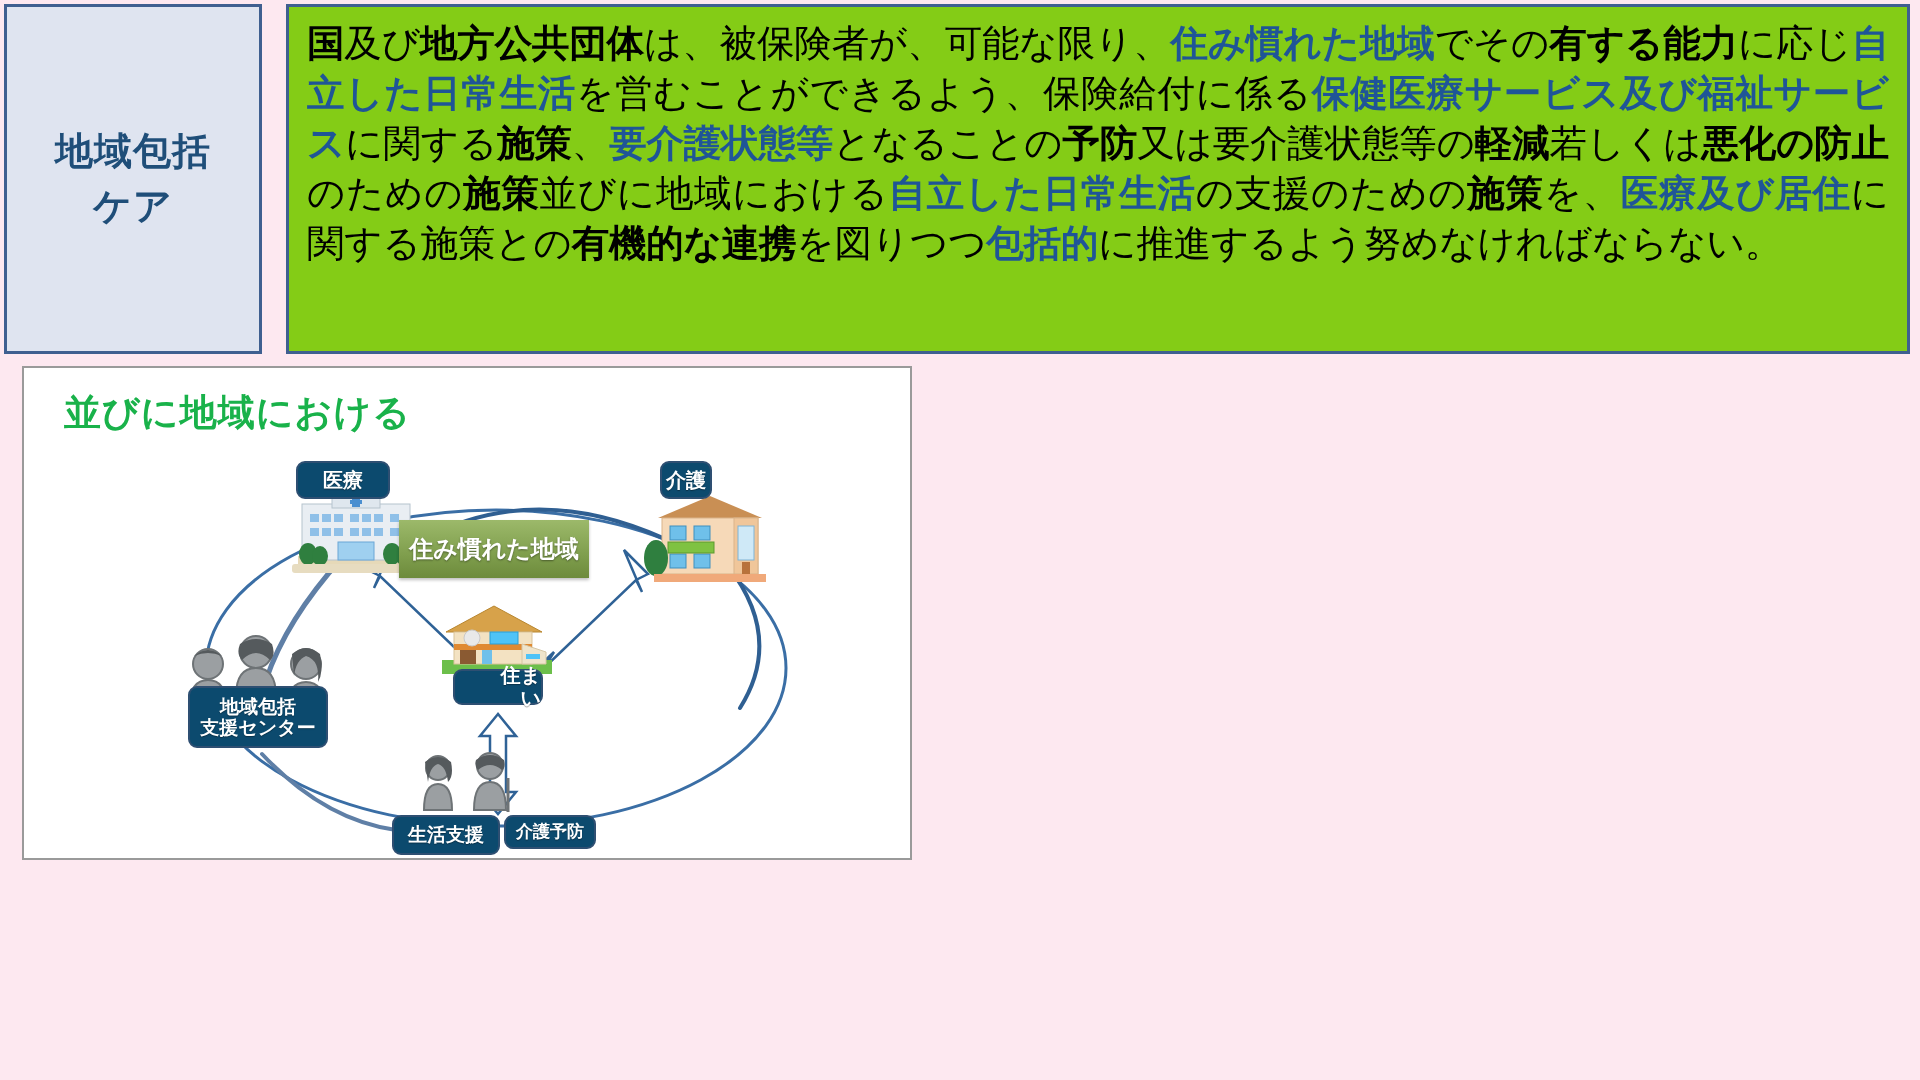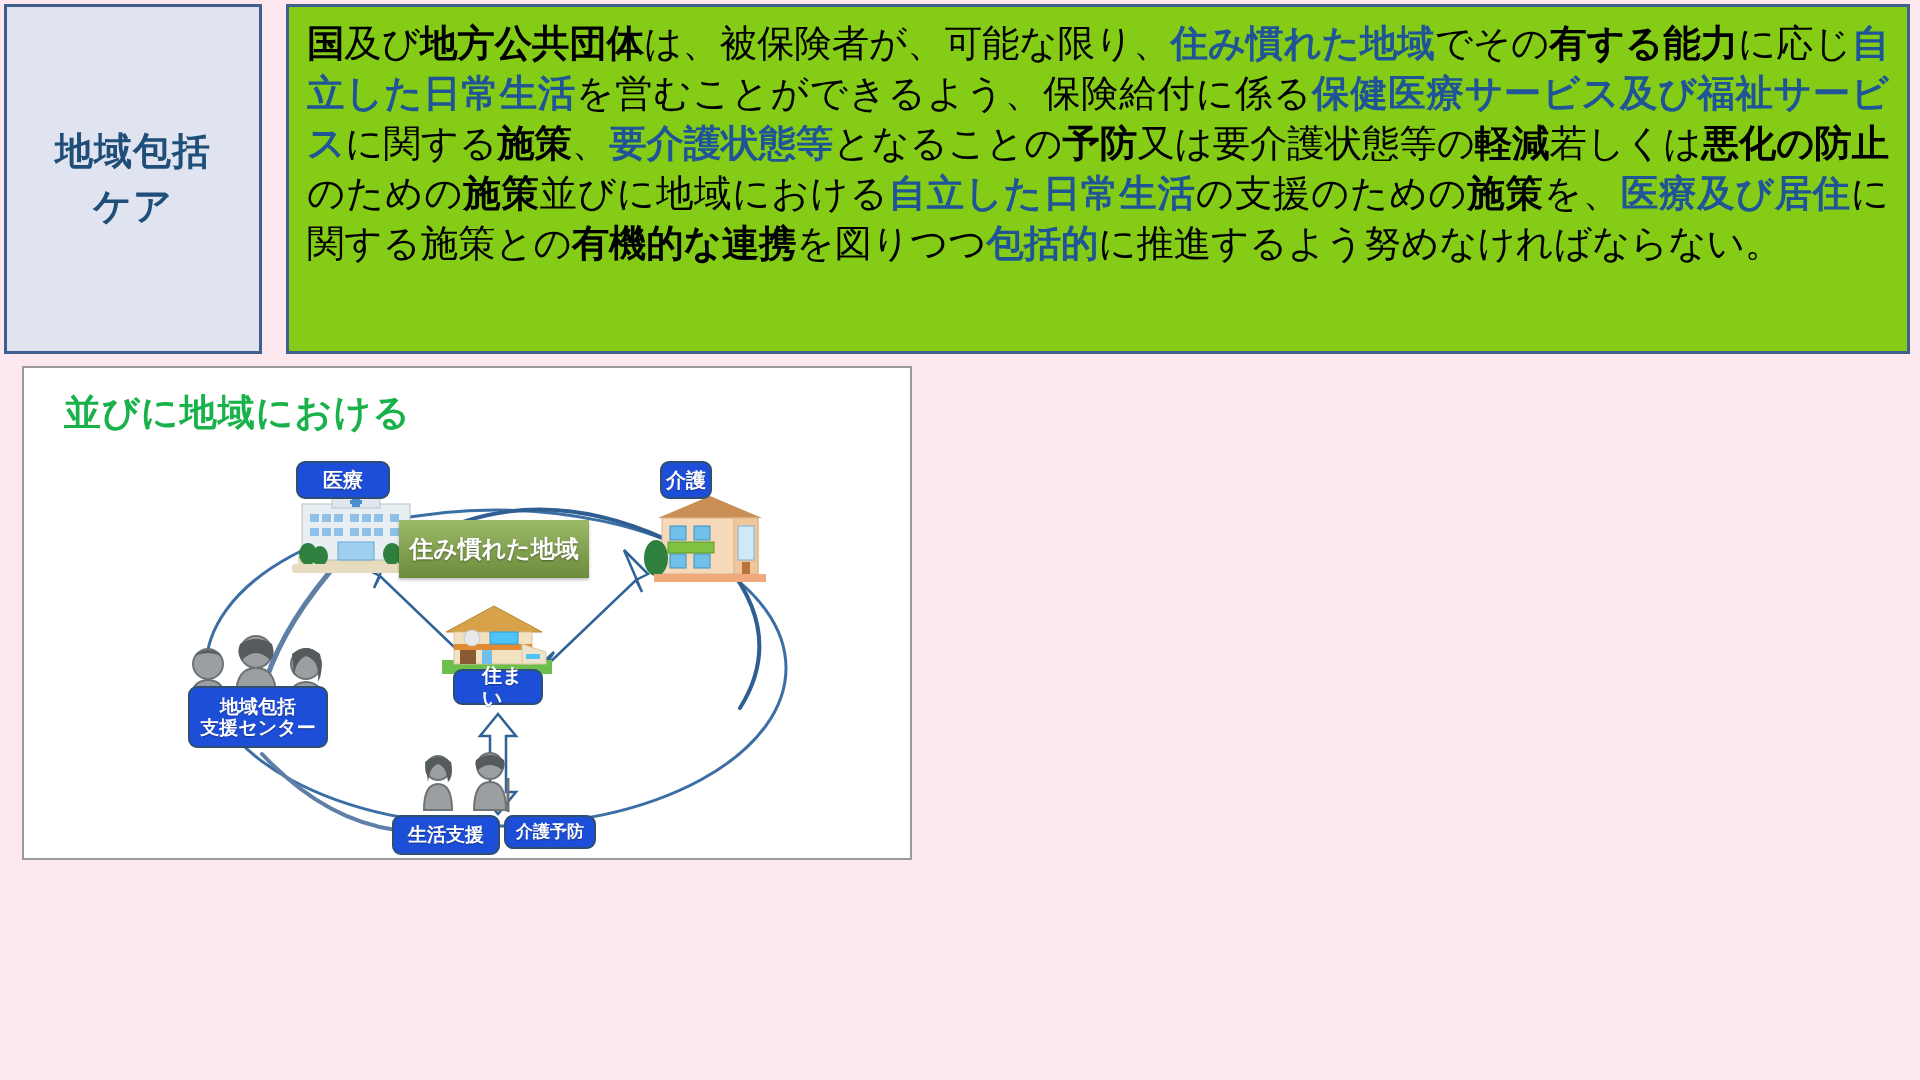--- a/index.html
+++ b/index.html
@@ -68,26 +68,26 @@
     position:absolute;left:40px;top:20px;
     font-size:37px;font-weight:bold;
     color:#19b24a;
     letter-spacing:1px;
   }
   .diagram-stage{position:absolute;left:0;top:0;width:886px;height:490px;}
 
   
   .chip{
     position:absolute;
-    background:#1d4ed8;
+    background:#0c4a6e;
     border:2px solid #2e4f72;
     border-radius:9px;
     color:#ffffff;
     font-weight:bold;
-    text-align:left;
+    text-align:right;
     box-sizing:border-box;
     display:flex;align-items:center;justify-content:center;
     flex-direction:column;
     line-height:1.15;
     text-shadow:0 1px 1px rgba(0,0,0,.35);
   }
   .chip.two-line{line-height:1.12;}
   .chip-med{left:272px;top:93px;width:94px;height:38px;font-size:20px;}
   .chip-care{left:636px;top:93px;width:52px;height:38px;font-size:20px;}
   .chip-center{left:164px;top:318px;width:140px;height:62px;font-size:19px;}

